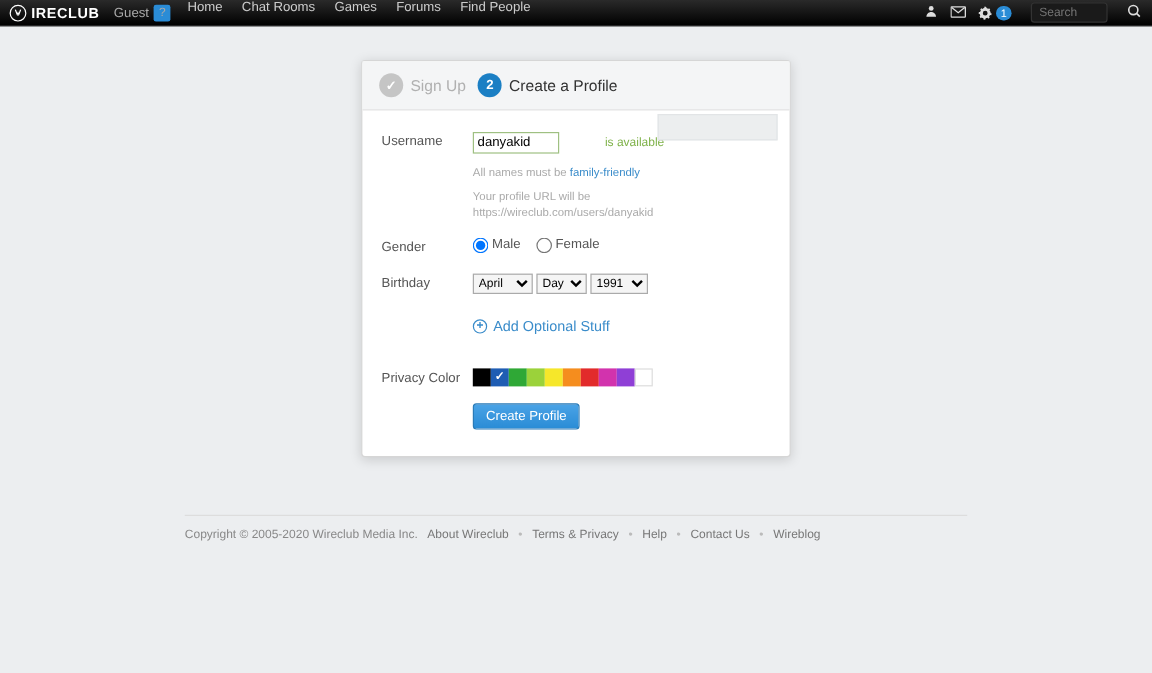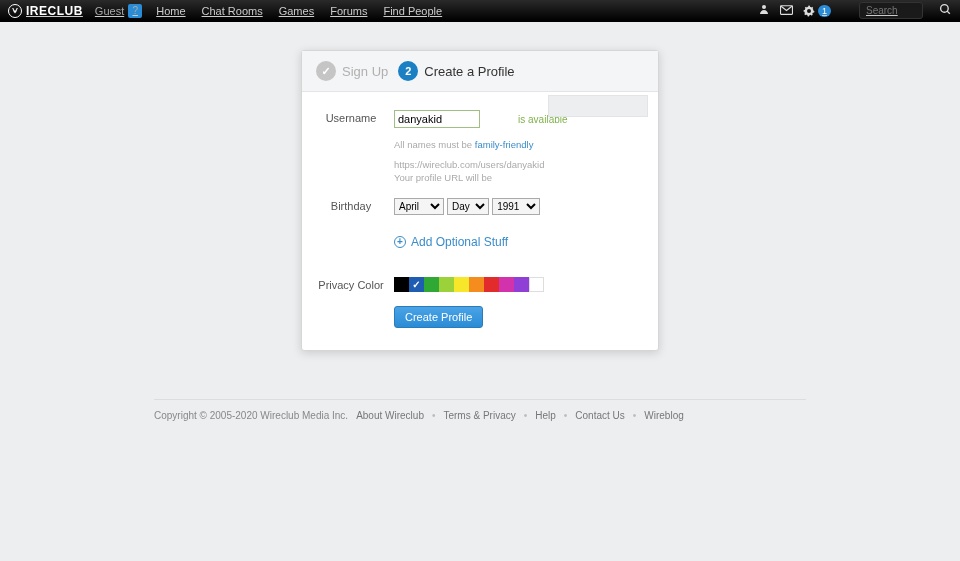--- a/index.html
+++ b/index.html
@@ -1,47 +1,47 @@
 <!DOCTYPE html>
 <html><head>
 <meta charset="utf-8">
 <style>
 * { box-sizing: border-box; margin: 0; padding: 0; }
 body { font-family: Arial, Helvetica, sans-serif; font-size: 11px; background: #eceef0; color: #333; }
-.topbar { background: linear-gradient(#2a2a2a, #000); height: 22px; display: flex; align-items: center; padding: 0 8px; color: #ccc; border-bottom: 1px solid #000; text-decoration: underline; }
+.topbar { background: linear-gradient(#2a2a2a, #000); height: 22px; display: flex; padding: 0 8px; color: #ccc; border-bottom: 1px solid #000; }
 .logo { display: flex; align-items: center; color: #fff; font-weight: bold; font-size: 12px; letter-spacing: 0.5px; margin-right: 12px; }
 .logo-icon { width: 14px; height: 14px; border: 1.5px solid #fff; border-radius: 50%; margin-right: 4px; position: relative; display: inline-flex; align-items: center; justify-content: center; }
 .logo-icon::before { content: ""; width: 6px; height: 6px; background: #fff; clip-path: polygon(20% 0, 40% 60%, 50% 30%, 60% 60%, 80% 0, 100% 0, 60% 100%, 50% 70%, 40% 100%, 0 0); }
 .guest-wrap { display: flex; align-items: center; margin-right: 10px; }
 .guest-wrap span { color: #aaa; margin-right: 4px; }
 .help-badge { background: #2a8cd6; color: #fff; width: 14px; height: 14px; display: inline-flex; align-items: center; justify-content: center; font-size: 10px; border-radius: 2px; }
 .nav { display: flex; gap: 16px; }
 .nav a { color: #ccc; text-decoration: none; font-size: 11px; cursor: pointer; }
 .spacer { flex: 1; }
 .right-icons { display: flex; align-items: center; gap: 10px; }
 .ico { color: #ddd; font-size: 12px; cursor: pointer; }
 .badge1 { background: #2a8cd6; color: #fff; border-radius: 8px; padding: 0 4px; font-size: 9px; line-height: 12px; }
-.search-box { background: #1a1a1a; border: 1px solid #333; border-radius: 3px; padding: 2px 6px; display: flex; align-items: center; margin-left: 18px; }
+.search-box { background: #1a1a1a; border: 1px solid #333; border-radius: 3px; padding: 2px 6px; display: flex; align-items: center; margin-left: 6px; }
 .search-box input { background: transparent; border: none; color: #999; font-size: 10px; width: 50px; outline: none; }
 .search-ico { color: #ccc; margin-left: 6px; cursor: pointer; }
 .container { width: 960px; margin: 0 auto; padding-top: 28px; }
 .card { width: 358px; margin: 0 auto; background: #fff; border: 1px solid #d6d6d6; border-radius: 3px; box-shadow: 0 2px 10px rgba(0,0,0,0.15); overflow: visible; position: relative; }
 .card-header { background: #f4f5f6; border-bottom: 1px solid #e4e4e4; padding: 10px 14px; display: flex; align-items: center; gap: 10px; }
 .step { display: flex; align-items: center; gap: 6px; }
 .step-circle { width: 20px; height: 20px; border-radius: 50%; display: flex; align-items: center; justify-content: center; color: #fff; font-size: 11px; font-weight: bold; }
 .step.done .step-circle { background: #c5c5c5; }
 .step.done .step-label { color: #b0b0b0; font-size: 13px; }
 .step.active .step-circle { background: #1b7fc4; }
 .step.active .step-label { color: #333; font-size: 13px; }
 .grey-box { position: absolute; right: 10px; top: 44px; width: 100px; height: 22px; background: #eceeef; border: 1px solid #e2e4e6; }
 .card-body { padding: 18px 16px 22px 16px; }
 .row { display: flex; align-items: flex-start; margin-bottom: 14px; }
-.label-col { width: 76px; text-align: center; padding-right: 10px; padding-top: 2px; color: #555; font-size: 11px; }
+.label-col { width: 76px; text-align: left; padding-right: 10px; padding-top: 2px; color: #555; font-size: 11px; }
 .field-col { flex: 1; font-size: 11px; }
-.uname-input { width: 86px; height: 18px; border: 1px solid #9fc082; padding: 1px 3px; font-size: 11px; }
+.uname-input { width: 72px; height: 18px; border: 1px solid #9fc082; padding: 1px 3px; font-size: 11px; }
 .avail { color: #7fb24a; margin-left: 4px; font-size: 10px; padding-left: 31px; }
 .hint { color: #aaa; font-size: 9.5px; margin-top: 10px; line-height: 1.4; }
 .hint a { color: #3a8cca; text-decoration: none; }
 .hint2 { color: #aaa; font-size: 9.5px; margin-top: 8px; line-height: 1.3; }
 .radio-row label { margin-right: 10px; color: #555; display: inline-flex; align-items: center; gap: 3px; }
 .radio-row input { margin: 0; }
 select { font-size: 10px; height: 17px; border: 1px solid #aaa; background: #f5f5f5; }
 .sel-month { width: 50px; }
 .sel-day { width: 42px; }
 .sel-year { width: 48px; }
@@ -122,23 +122,36 @@
     <div class="card-body">
       <div class="row">
         <div class="label-col">Username</div>
         <div class="field-col">
           <input class="uname-input" value="danyakid" style="">
           <span class="avail">is available</span>
           <div class="hint">
             <span>All names must be </span><a>family-friendly</a>
           </div>
           <div class="hint2">
+            <div>Your profile URL will be</div>
             <div>https://wireclub.com/users/danyakid</div>
-            <div>Your profile URL will be</div>
           </div>
+        </div>
+      </div>
+      <div class="row">
+        <div class="label-col">Gender</div>
+        <div class="field-col radio-row">
+          <label>
+              <input type="radio" name="g" checked="" style="">
+              <span>Male</span>
+            </label>
+          <label>
+              <input type="radio" name="g" style="">
+              <span>Female</span>
+            </label>
         </div>
       </div>
       <div class="row">
         <div class="label-col">Birthday</div>
         <div class="field-col">
           <select class="sel-month"><option>April</option></select>
           <select class="sel-day"><option>Day</option></select>
           <select class="sel-year"><option>1991</option></select>
         </div>
       </div>

